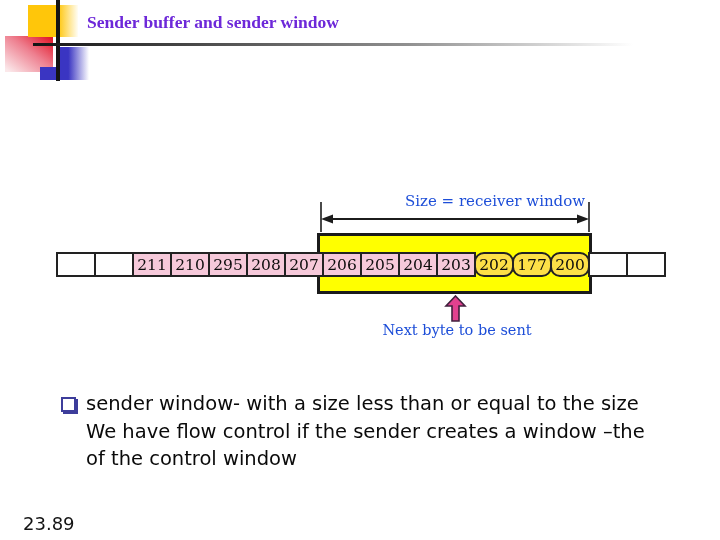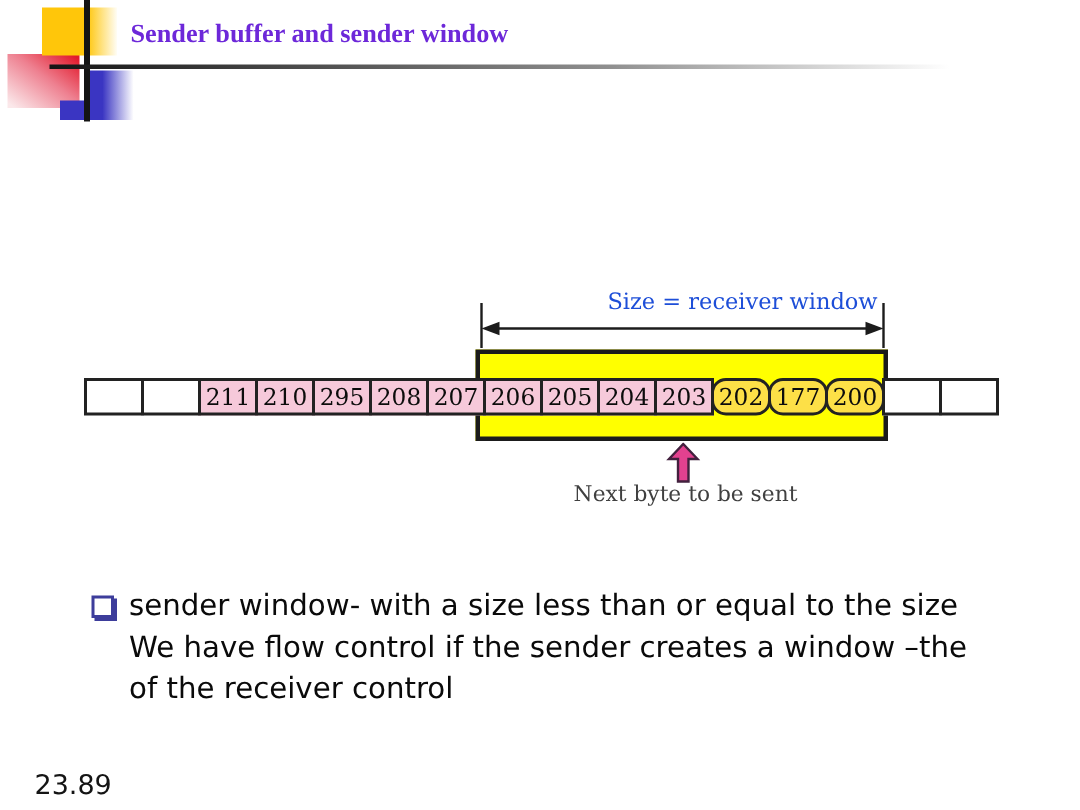--- a/index.html
+++ b/index.html
@@ -30,21 +30,21 @@
     background:#ffff00;border:3px solid #1b1b1b;box-sizing:border-box;}
   .cells-row{position:absolute;left:56px;top:252px;display:flex;}
   .cell{width:40px;height:25px;box-sizing:border-box;border:2px solid #222222;
     background:#ffffff;display:flex;align-items:center;justify-content:center;
     font-family:"DejaVu Serif",serif;font-size:15.5px;color:#0c0c0c;}
   .cell + .cell{margin-left:-2px;}
   .cell.pink{background:#f6c9da;}
   .cell.green{background:#fde047;border-radius:10px;}
   .uparrow-svg{position:absolute;left:444px;top:295px;}
   .nextbyte-label{position:absolute;left:457px;top:322px;transform:translateX(-50%);
-    font-family:"DejaVu Serif",serif;font-size:14.5px;color:#404040;white-space:nowrap;}
+    font-family:"DejaVu Serif",serif;font-size:14.5px;color:#1d4ed8;white-space:nowrap;}
 
   
   .bullet-square{position:absolute;left:61px;top:397px;width:11px;height:11px;
     border:2.5px solid #3d3d9b;box-shadow:2px 2px 0 #3d3d9b;background:#ffffff;}
   .bullet-text{position:absolute;left:86px;top:390px;width:620px;
     font-family:"DejaVu Sans",sans-serif;font-size:19.5px;line-height:27.5px;color:#0a0a0a;}
   .bullet-text div{white-space:nowrap;}
 
   
   .page-number{position:absolute;left:1px;top:513px;
@@ -99,18 +99,18 @@
   <svg class="uparrow-svg" width="23" height="27" viewBox="0 0 23 27">
     <polygon points="11.5,1 21,11 15,11 15,26 8,26 8,11 2,11" fill="#e2418f" stroke="#42203e" stroke-width="1.6" stroke-linejoin="miter"></polygon>
   </svg>
 
   <div class="nextbyte-label">Next byte to be sent</div>
 
   <div class="bullet-square"></div>
   <div class="bullet-text">
     <div>sender window- with a size less than or equal to the size</div>
     <div>We have flow control if the sender creates a window –the</div>
-    <div>of the receiver control</div>
+    <div>of the control window</div>
   </div>
 
   <div class="page-number">23.89</div>
 
 </div>
 
 </body></html>

